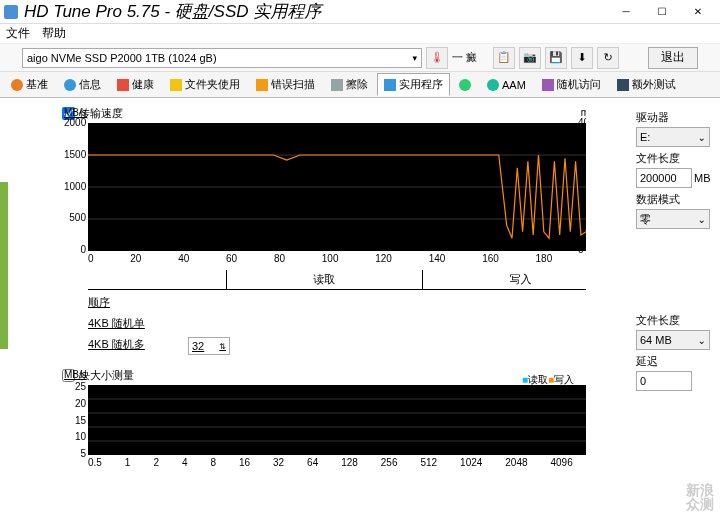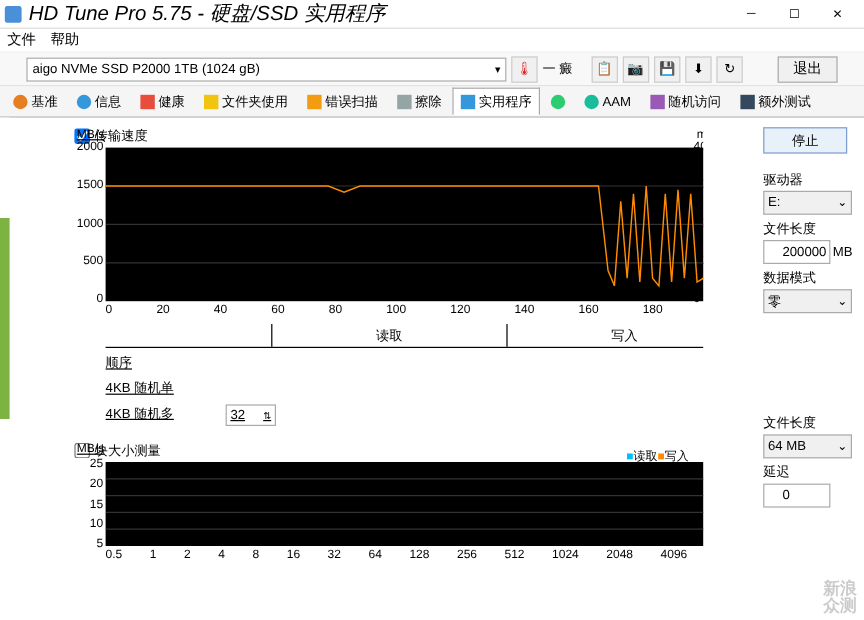--- a/index.html
+++ b/index.html
@@ -54,21 +54,21 @@
 .chart2 { width: 530px; height: 70px; background: #000; position: relative; }
 .y-labels2 { position: absolute; left: -20px; top: -4px; font-size: 10px; display: flex; flex-direction: column; justify-content: space-between; height: 78px; text-align: right; width: 18px; }
 .x-labels2 { display: flex; justify-content: space-between; font-size: 10px; margin-top: 2px; width: 530px; }
 .legend { position: absolute; right: 2px; top: -12px; font-size: 10px; }
 .legend .rd::before { content: "■"; color: #00bfff; }
 .legend .wr::before { content: "■"; color: #ff8c00; }
 .btn { width: 70px; height: 22px; border: 1px solid #7a9ecf; background: #e8f0fa; font-size: 11px; cursor: pointer; margin-bottom: 10px; }
 .panel-label { font-size: 11px; margin: 4px 0 2px; }
 .panel-select { width: 74px; height: 20px; border: 1px solid #aaa; background: #f0f0f0; font-size: 11px; padding: 0 3px; display: flex; align-items: center; }
 .panel-select::after { content: "⌄"; margin-left: auto; font-size: 10px; }
-.panel-input { width: 56px; height: 20px; border: 1px solid #aaa; font-size: 11px; padding: 0 15px; display: flex; align-items: center; }
+.panel-input { width: 56px; height: 20px; border: 1px solid #aaa; font-size: 11px; padding: 0 3px; display: flex; align-items: center; }
 .panel-row { display: flex; align-items: center; gap: 2px; }
 .watermark { position: absolute; right: 6px; bottom: 6px; font-size: 14px; color: #ccc; font-weight: bold; text-align: center; line-height: 1; }
 svg { display: block; }
 </style>
 </head>
 <body>
 
 <div class="titlebar">
   <span class="titlebar-icon"></span>
   <span class="titlebar-text">HD Tune Pro 5.75 - 硬盘/SSD 实用程序</span>
@@ -254,21 +254,20 @@
           <span>512</span>
           <span>1024</span>
           <span>2048</span>
           <span>4096</span>
           <span>8192</span>
       </div>
     </div>
   </div>
 
   <div class="right-panel">
-    <button class="btn">停止</button>
     <div class="panel-label">驱动器</div>
     <div class="panel-select">
         <span>E:</span>
       </div>
     <div class="panel-label">文件长度</div>
     <div class="panel-row">
       <div class="panel-input">
           <span>200000</span>
         </div>
       <span>MB</span>

